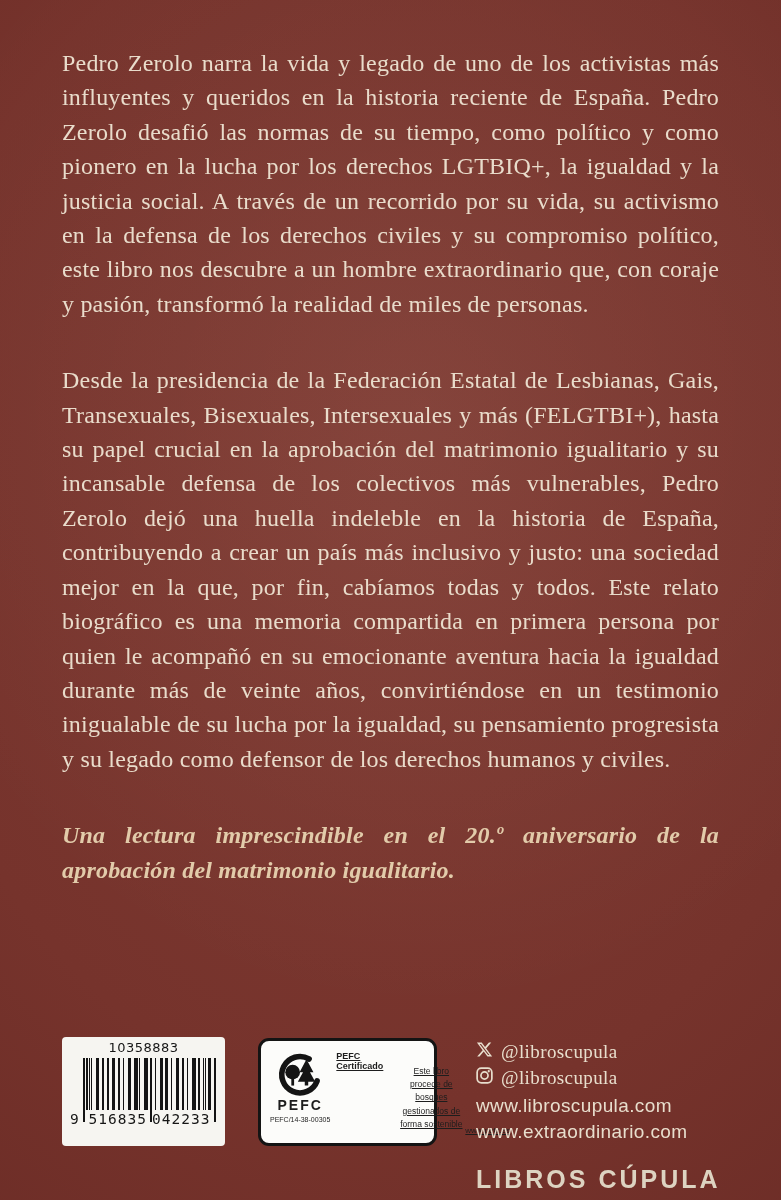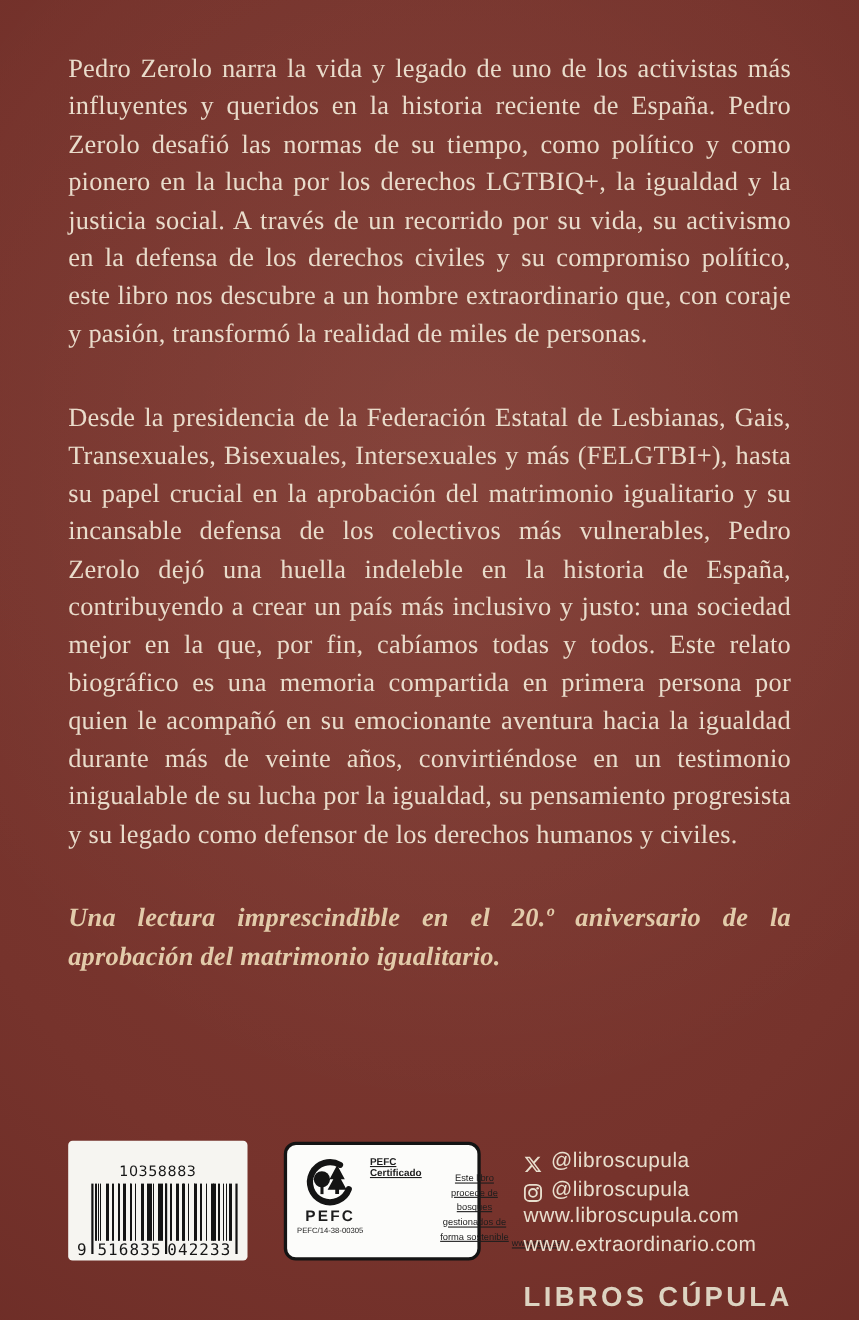--- a/index.html
+++ b/index.html
@@ -35,21 +35,21 @@
     font-style: italic;
   }
 
   
   .barcode-box {
     position: absolute;
     left: 62px; top: 1037px;
     width: 163px; height: 109px;
     background: #f6f5f1;
     border-radius: 4px;
-    padding-top: 21px;
+    padding-top: 3px;
     color: #161616;
   }
   .barcode-top-number {
     text-align: center;
     font-family: "DejaVu Sans", sans-serif;
     font-size: 13px;
     letter-spacing: 0.5px;
   }
   .barcode-bars {
     position: relative;
@@ -94,25 +94,26 @@
   .pefc-url { font-size: 8px; margin-top: auto; }
 
   .publisher-block {
     position: absolute;
     left: 476px; top: 1041px;
     color: #e8decd;
     font-family: "Liberation Sans", sans-serif;
   }
   .social-row {
     display: flex;
-    align-items: flex-end;
+    align-items: flex-start;
     gap: 8px;
     height: 26px;
     font-size: 19px;
     letter-spacing: 0.4px;
+    font-family: Liberation Serif, serif;
   }
   .social-row .icon { width: 17px; height: 17px; display: inline-flex; }
   .social-row .icon svg { width: 100%; height: 100%; }
   .web-row { height: 26px; line-height: 26px; font-size: 19px; letter-spacing: 0.4px; }
   .brand-name {
     margin-top: 20px;
     font-weight: 700;
     font-size: 25px;
     letter-spacing: 3px;
     color: #ddd3c1;

